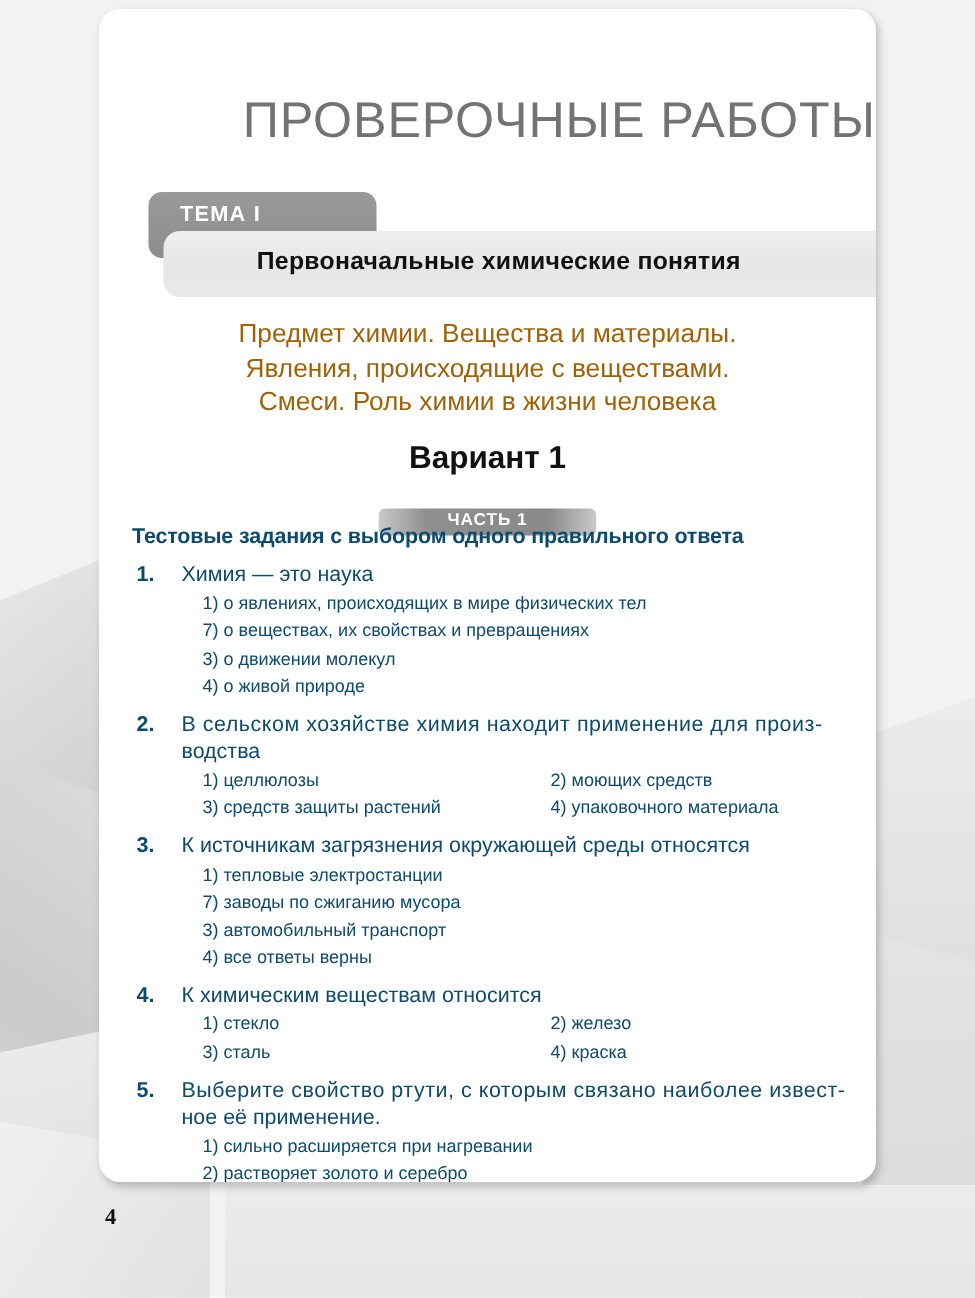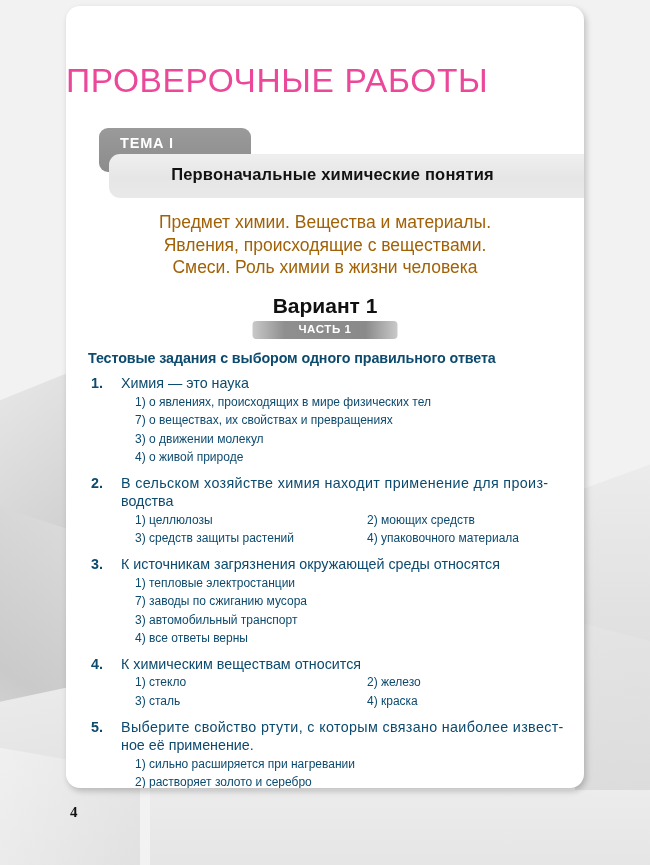--- a/index.html
+++ b/index.html
@@ -91,26 +91,26 @@
     box-shadow: 2px 3px 6px rgba(0,0,0,0.22);
     z-index: 5;
     overflow: hidden;
   }
 
   
   #main-title {
     position: absolute;
     left: 0; right: 0;
     top: 56px;
-    text-align: left;
+    text-align: right;
     font-family: "Liberation Sans", sans-serif;
     font-weight: normal;
     font-size: 33.5px;
     letter-spacing: 0.6px;
-    color: #ec4899;
+    color: #737373;
     white-space: nowrap;
   }
 
   
   #theme-block {
     position: absolute;
     left: 0;
     top: 122px;
     width: 518px;
     height: 72px;
@@ -177,21 +177,21 @@
     text-align: center;
     font-family: "Liberation Sans", sans-serif;
     font-weight: bold;
     font-size: 21px;
     color: #111;
   }
   #part-pill {
     position: absolute;
     left: 50%;
     transform: translateX(-50%);
-    top: 315px;
+    top: 333px;
     width: 145px;
     height: 18px;
     border-radius: 4px;
     background: linear-gradient(90deg, #c9c9c9 0%, #8f8f8f 22%, #8a8a8a 78%, #c9c9c9 100%);
   }
   #part-pill-label {
     position: absolute;
     left: 0; right: 0;
     top: 2px;
     text-align: center;

